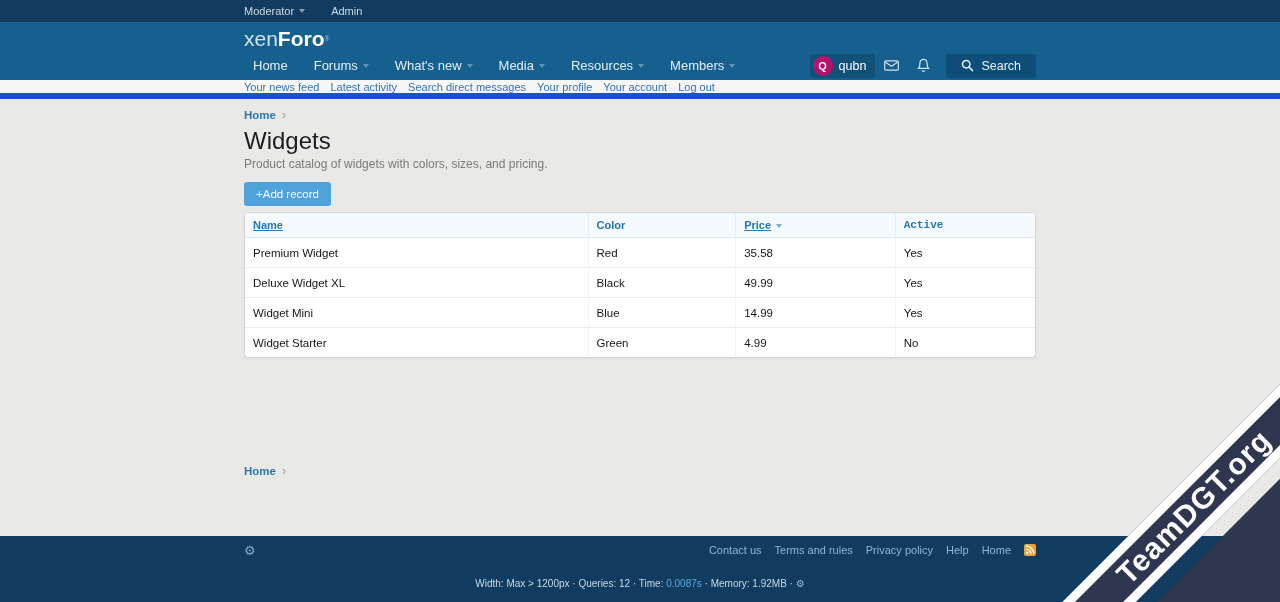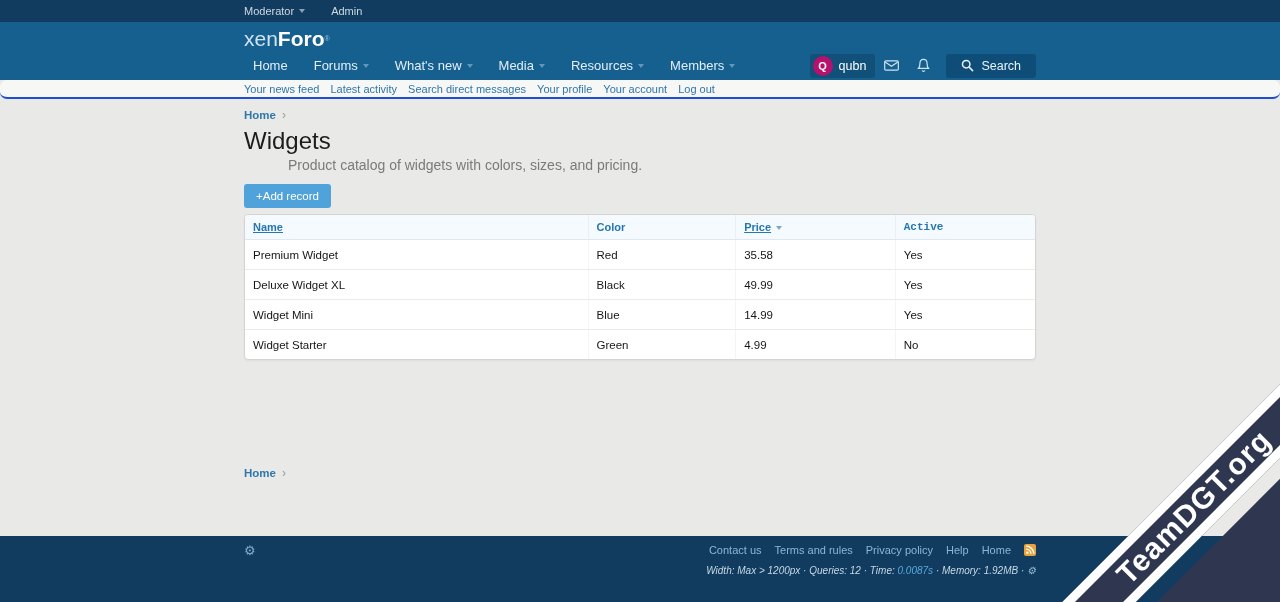--- a/index.html
+++ b/index.html
@@ -47,31 +47,31 @@
   }
   .username { color: #fff; font-size: 12.5px; }
   .icon-btn { color: #cfe2f1; padding: 4px 9px; cursor: pointer; display: flex; align-items: center; }
   .search-btn {
     background: #0e4d78; color: #e9f2f9; font-size: 12.5px;
     border-radius: 3px; padding: 5px 15px; margin-left: 7px;
     display: flex; align-items: center; gap: 7px; cursor: pointer; border: none;
   }
 
   
-  .subnav { background: #f7f7f5; border-bottom: 2px solid #1d4ed8; height: 19px; border-radius: 7px; }
+  .subnav { background: #f7f7f5; border-bottom: 6px solid #1d4ed8; height: 19px; }
   .subnav .container { display: flex; align-items: center; height: 100%; column-gap: 11px; }
   .subnav a { color: #2e77ad; font-size: 11px; text-decoration: none; }
 
   
   .content { height: 437px; padding-top: 9px; }
   .breadcrumb { font-size: 11.5px; }
   .breadcrumb a { color: #2e77ad; font-weight: bold; text-decoration: none; }
   .breadcrumb .crumb-sep { color: #9b9b99; font-size: 12px; margin-left: 6px; }
   .page-title { font-size: 24px; font-weight: 500; color: #1d1d1d; margin: 6px 0 3px; line-height: 26px; }
-  .subtitle { font-size: 14px; color: #7a7a78; margin-left: 44px; }
+  .subtitle { font-size: 12px; color: #7a7a78; }
   .add-btn {
     display: inline-block; margin-top: 11px;
     background: #4fa3da; color: #fff; font-size: 11.5px;
     border: none; border-radius: 3px; padding: 6px 12px; cursor: pointer;
   }
   .table-wrap {
     margin-top: 6px; background: #fff;
     border: 1px solid #d4d4d2; border-radius: 4px; overflow: hidden;
     box-shadow: 0 1px 2px rgba(0,0,0,.05);
   }
@@ -95,21 +95,21 @@
   .breadcrumb.bottom { margin-top: 106px; }
 
   
   .footer { background: #113c5f; height: 66px; padding-top: 6px; }
   .footer-row1 { display: flex; align-items: center; justify-content: space-between; height: 16px; }
   .footer-gear { color: #7fa8c8; font-size: 13px; line-height: 13px; cursor: pointer; }
   .footer-links { display: flex; align-items: center; column-gap: 13px; }
   .footer-links a { color: #8cb6d8; font-size: 11px; text-decoration: none; }
   .rss-btn { display: flex; align-items: center; cursor: pointer; }
   .copyright { text-align: center; color: #7fa3c0; font-size: 10.5px; margin-top: 7px; }
-  .statusbar { text-align: right; color: #c6d8e6; font-size: 10px; margin-top: 7px; font-style: italic; }
+  .statusbar { text-align: center; color: #c6d8e6; font-size: 10px; margin-top: 20px; }
   .statusbar .time { color: #5aa8e0; }
   .statusbar .gear { color: #9dbdd6; font-size: 10px; cursor: pointer; }
 
   
   .wm { position: absolute; right: 0; bottom: 0; width: 280px; height: 280px; overflow: hidden; pointer-events: none; }
   .wm-corner { position: absolute; inset: 0; background: #2e3650; clip-path: polygon(56% 100%, 100% 56%, 100% 100%); }
   .wm-band {
     position: absolute; left: -6px; top: 159px; width: 400px; height: 52px;
     background: #2e3650; border-top: 9px solid #fff; border-bottom: 9px solid #fff;
     transform: rotate(-45deg);

